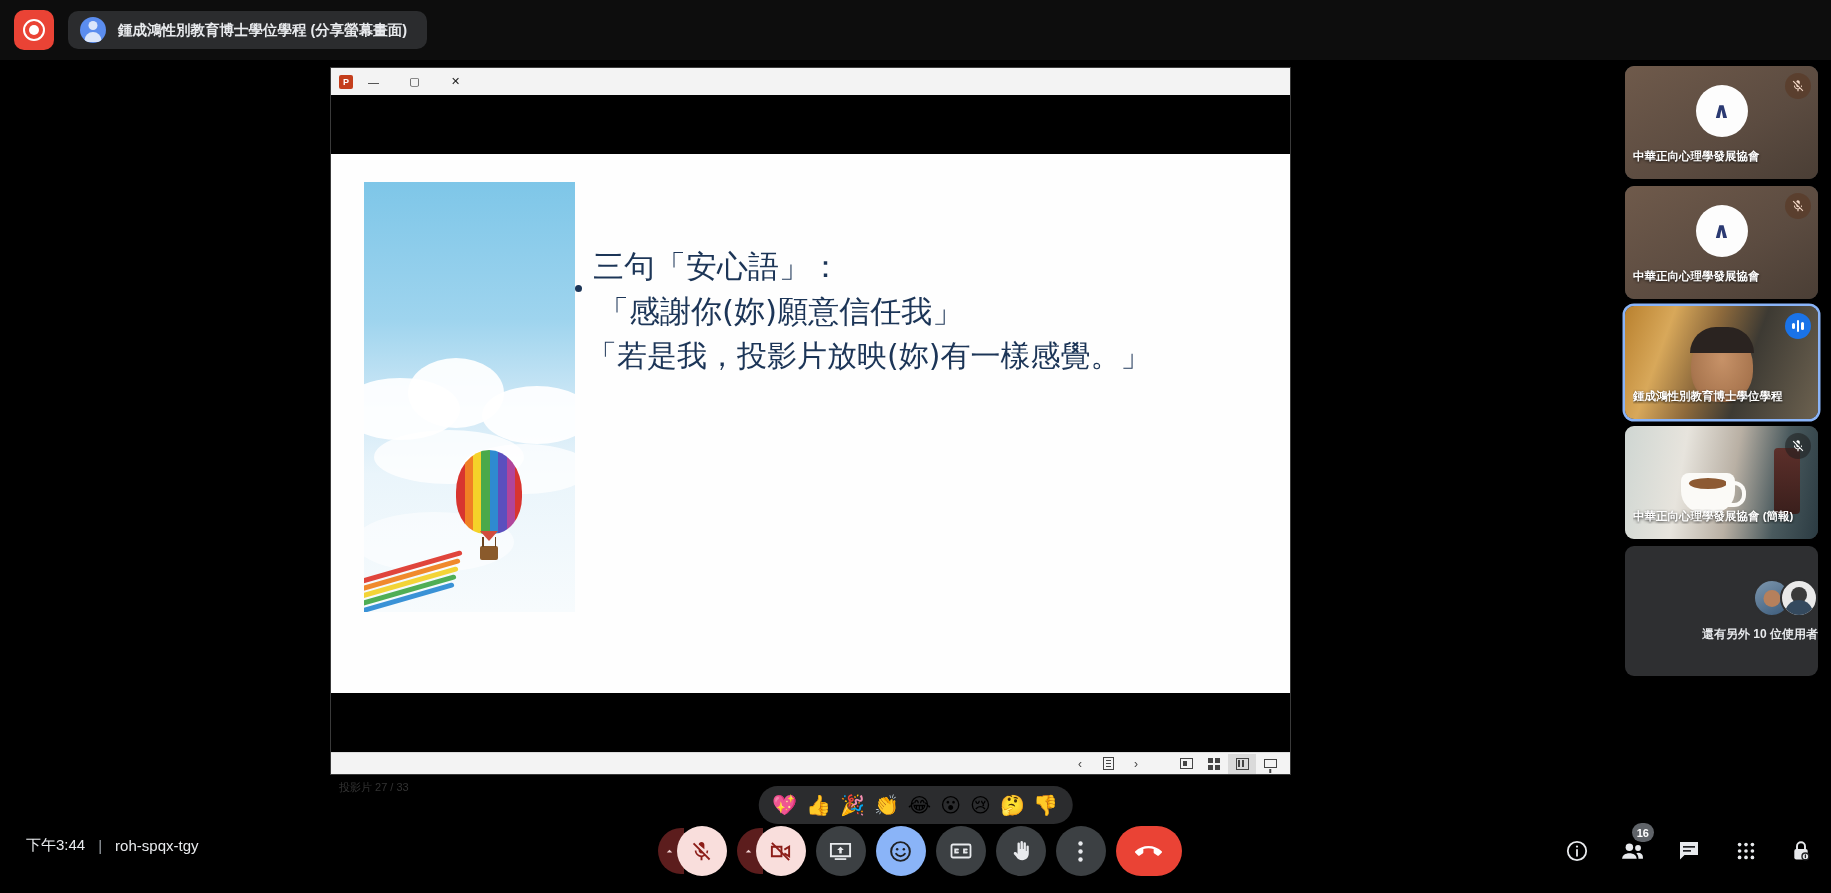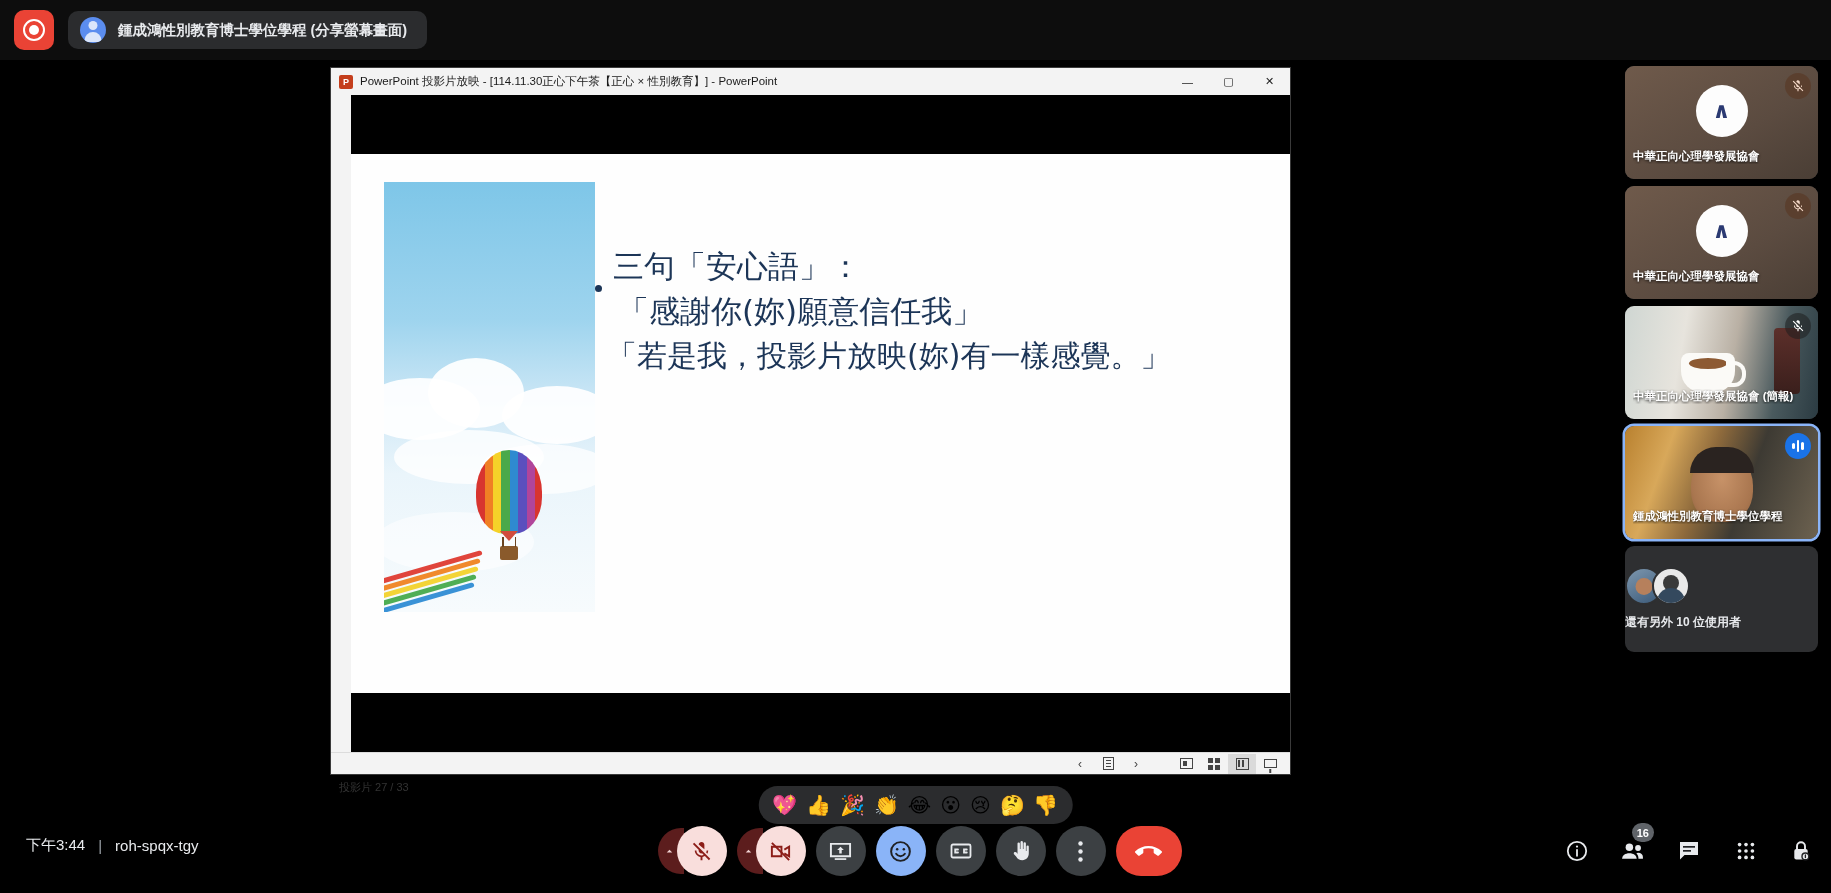--- a/index.html
+++ b/index.html
@@ -69,21 +69,21 @@
     margin-left: 7px; font-size: 11.5px; color: #1b1b1b; white-space: nowrap;
     overflow: hidden; text-overflow: ellipsis; flex: 1 1 auto;
   }
   .win-btns { display: flex; flex: 0 0 auto; height: 27px; }
   .win-btn {
     width: 41px; height: 27px; display: flex; align-items: center; justify-content: center;
     font-size: 11px; color: #1b1b1b; cursor: pointer;
   }
 
   .ppt-stage {
-    flex: 1 1 auto; background: #000; position: relative; overflow: hidden; margin-left: 20px;
+    flex: 1 1 auto; background: #000; position: relative; overflow: hidden;
   }
   .slide {
     position: absolute; left: 0; top: 59px; width: 959px; height: 539px;
     background: #fefefe;
   }
   .slide-img {
     position: absolute; left: 33px; top: 28px; width: 211px; height: 430px;
     background:
       linear-gradient(#7ec6e8 0%, #9ed4ee 32%, #cfe8f6 52%, #eaf5fb 68%, #f7fbfd 100%);
     overflow: hidden;
@@ -220,22 +220,22 @@
     background:#fbfaf7; border-radius: 8px 8px 22px 22px;
   }
   .cup::after {
     content:""; position:absolute; right:-11px; top:8px; width:16px; height:18px;
     border: 4px solid #fbfaf7; border-left: none; border-radius: 0 12px 12px 0;
   }
   .coffee { position:absolute; left:8px; top:5px; width:38px; height:11px; border-radius:50%; background:#8d5a33; }
   .machine { position:absolute; right:18px; top:22px; width:26px; height:66px; background:linear-gradient(#5c2f2a,#3a1f1c); border-radius:4px; }
 
   .more-tile {
-    width: 193px; height: 106px; border-radius: 9px; background: #2e2f31;
-    display:flex; flex-direction:column; align-items:flex-start; justify-content:center; gap: 9px;
+    width: 193px; height: 130px; border-radius: 9px; background: #2e2f31;
+    display:flex; flex-direction:column; align-items:flex-end; justify-content:center; gap: 9px;
     cursor: pointer;
   }
   .more-avatars { display:flex; align-items:center; }
   .av {
     width: 38px; height: 38px; border-radius:50%; border: 2px solid #2e2f31; background:#8d8d8d;
     position: relative; overflow: hidden;
   }
   .av.a1 { background: linear-gradient(150deg,#7d97ae,#3b5a7a); }
   .av.a1::after { content:""; position:absolute; left:50%; top:9px; transform:translateX(-50%); width:17px;height:17px;border-radius:50%; background:#b6805c; }
   .av.a2 { margin-left:-11px; background:#e9e9e9; }
@@ -309,21 +309,20 @@
     <div class="present-chip">
       <div class="avatar-sm"></div>
       <span class="txt">鍾成鴻性別教育博士學位學程 (分享螢幕畫面)</span>
     </div>
   </div>
 
   <div class="ppt-window">
 
     <div class="ppt-titlebar">
       <div class="ppt-ico">P</div>
-      <div class="ppt-title">PowerPoint 投影片放映 - [114.11.30正心下午茶【正心 × 性別教育】] - PowerPoint</div>
       <div class="win-btns">
         <div class="win-btn">—</div>
         <div class="win-btn">▢</div>
         <div class="win-btn close">✕</div>
       </div>
     </div>
 
     <div class="ppt-stage">
       <div class="slide">
 
@@ -406,47 +405,47 @@
         <span class="assoc-mark">∧</span>
       </div>
       <div class="tile-badge badge-mute">
         <svg width="14" height="14" viewBox="0 0 24 24" fill="#f3d7c6">
           <path d="M19 11h-1.7c0 .74-.16 1.43-.43 2.05l1.23 1.23c.56-.98.9-2.09.9-3.28zM4.41 2.86 3 4.27l6 6V11c0 1.66 1.34 3 3 3 .23 0 .44-.03.65-.08l1.66 1.66c-.71.33-1.5.52-2.31.52-2.76 0-5.3-2.1-5.3-5.1H5c0 3.41 2.72 6.23 6 6.72V21h2v-3.28c.91-.13 1.77-.45 2.54-.9l4.19 4.18 1.41-1.41L4.41 2.86zM15 9.6V5c0-1.66-1.34-3-3-3-1.54 0-2.79 1.16-2.96 2.65L15 9.6z"></path>
         </svg>
       </div>
       <div class="tile-name">中華正向心理學發展協會</div>
     </div>
 
-    <div class="tile">
-      <div class="photo2">
-        <div class="machine"></div>
-        <div class="cup">
-          <div class="coffee"></div>
-        </div>
-      </div>
-      <div class="tile-badge badge-mute2">
-        <svg width="14" height="14" viewBox="0 0 24 24" fill="#ffffff">
-          <path d="M19 11h-1.7c0 .74-.16 1.43-.43 2.05l1.23 1.23c.56-.98.9-2.09.9-3.28zM4.41 2.86 3 4.27l6 6V11c0 1.66 1.34 3 3 3 .23 0 .44-.03.65-.08l1.66 1.66c-.71.33-1.5.52-2.31.52-2.76 0-5.3-2.1-5.3-5.1H5c0 3.41 2.72 6.23 6 6.72V21h2v-3.28c.91-.13 1.77-.45 2.54-.9l4.19 4.18 1.41-1.41L4.41 2.86zM15 9.6V5c0-1.66-1.34-3-3-3-1.54 0-2.79 1.16-2.96 2.65L15 9.6z"></path>
-        </svg>
-      </div>
-      <div class="tile-name">中華正向心理學發展協會 (簡報)</div>
-    </div>
-
     <div class="tile speaking">
       <div class="photo1">
         <div class="face"></div>
       </div>
       <div class="tile-badge badge-speak">
         <span class="bars">
           <i style="height:6px"></i>
             <i style="height:12px"></i>
             <i style="height:8px"></i>
         </span>
       </div>
       <div class="tile-name">鍾成鴻性別教育博士學位學程</div>
+    </div>
+
+    <div class="tile">
+      <div class="photo2">
+        <div class="machine"></div>
+        <div class="cup">
+          <div class="coffee"></div>
+        </div>
+      </div>
+      <div class="tile-badge badge-mute2">
+        <svg width="14" height="14" viewBox="0 0 24 24" fill="#ffffff">
+          <path d="M19 11h-1.7c0 .74-.16 1.43-.43 2.05l1.23 1.23c.56-.98.9-2.09.9-3.28zM4.41 2.86 3 4.27l6 6V11c0 1.66 1.34 3 3 3 .23 0 .44-.03.65-.08l1.66 1.66c-.71.33-1.5.52-2.31.52-2.76 0-5.3-2.1-5.3-5.1H5c0 3.41 2.72 6.23 6 6.72V21h2v-3.28c.91-.13 1.77-.45 2.54-.9l4.19 4.18 1.41-1.41L4.41 2.86zM15 9.6V5c0-1.66-1.34-3-3-3-1.54 0-2.79 1.16-2.96 2.65L15 9.6z"></path>
+        </svg>
+      </div>
+      <div class="tile-name">中華正向心理學發展協會 (簡報)</div>
     </div>
 
     <div class="more-tile">
       <div class="more-avatars">
         <div class="av a1"></div>
         <div class="av a2"></div>
       </div>
       <div class="more-text">還有另外 10 位使用者</div>
     </div>
   </div>

